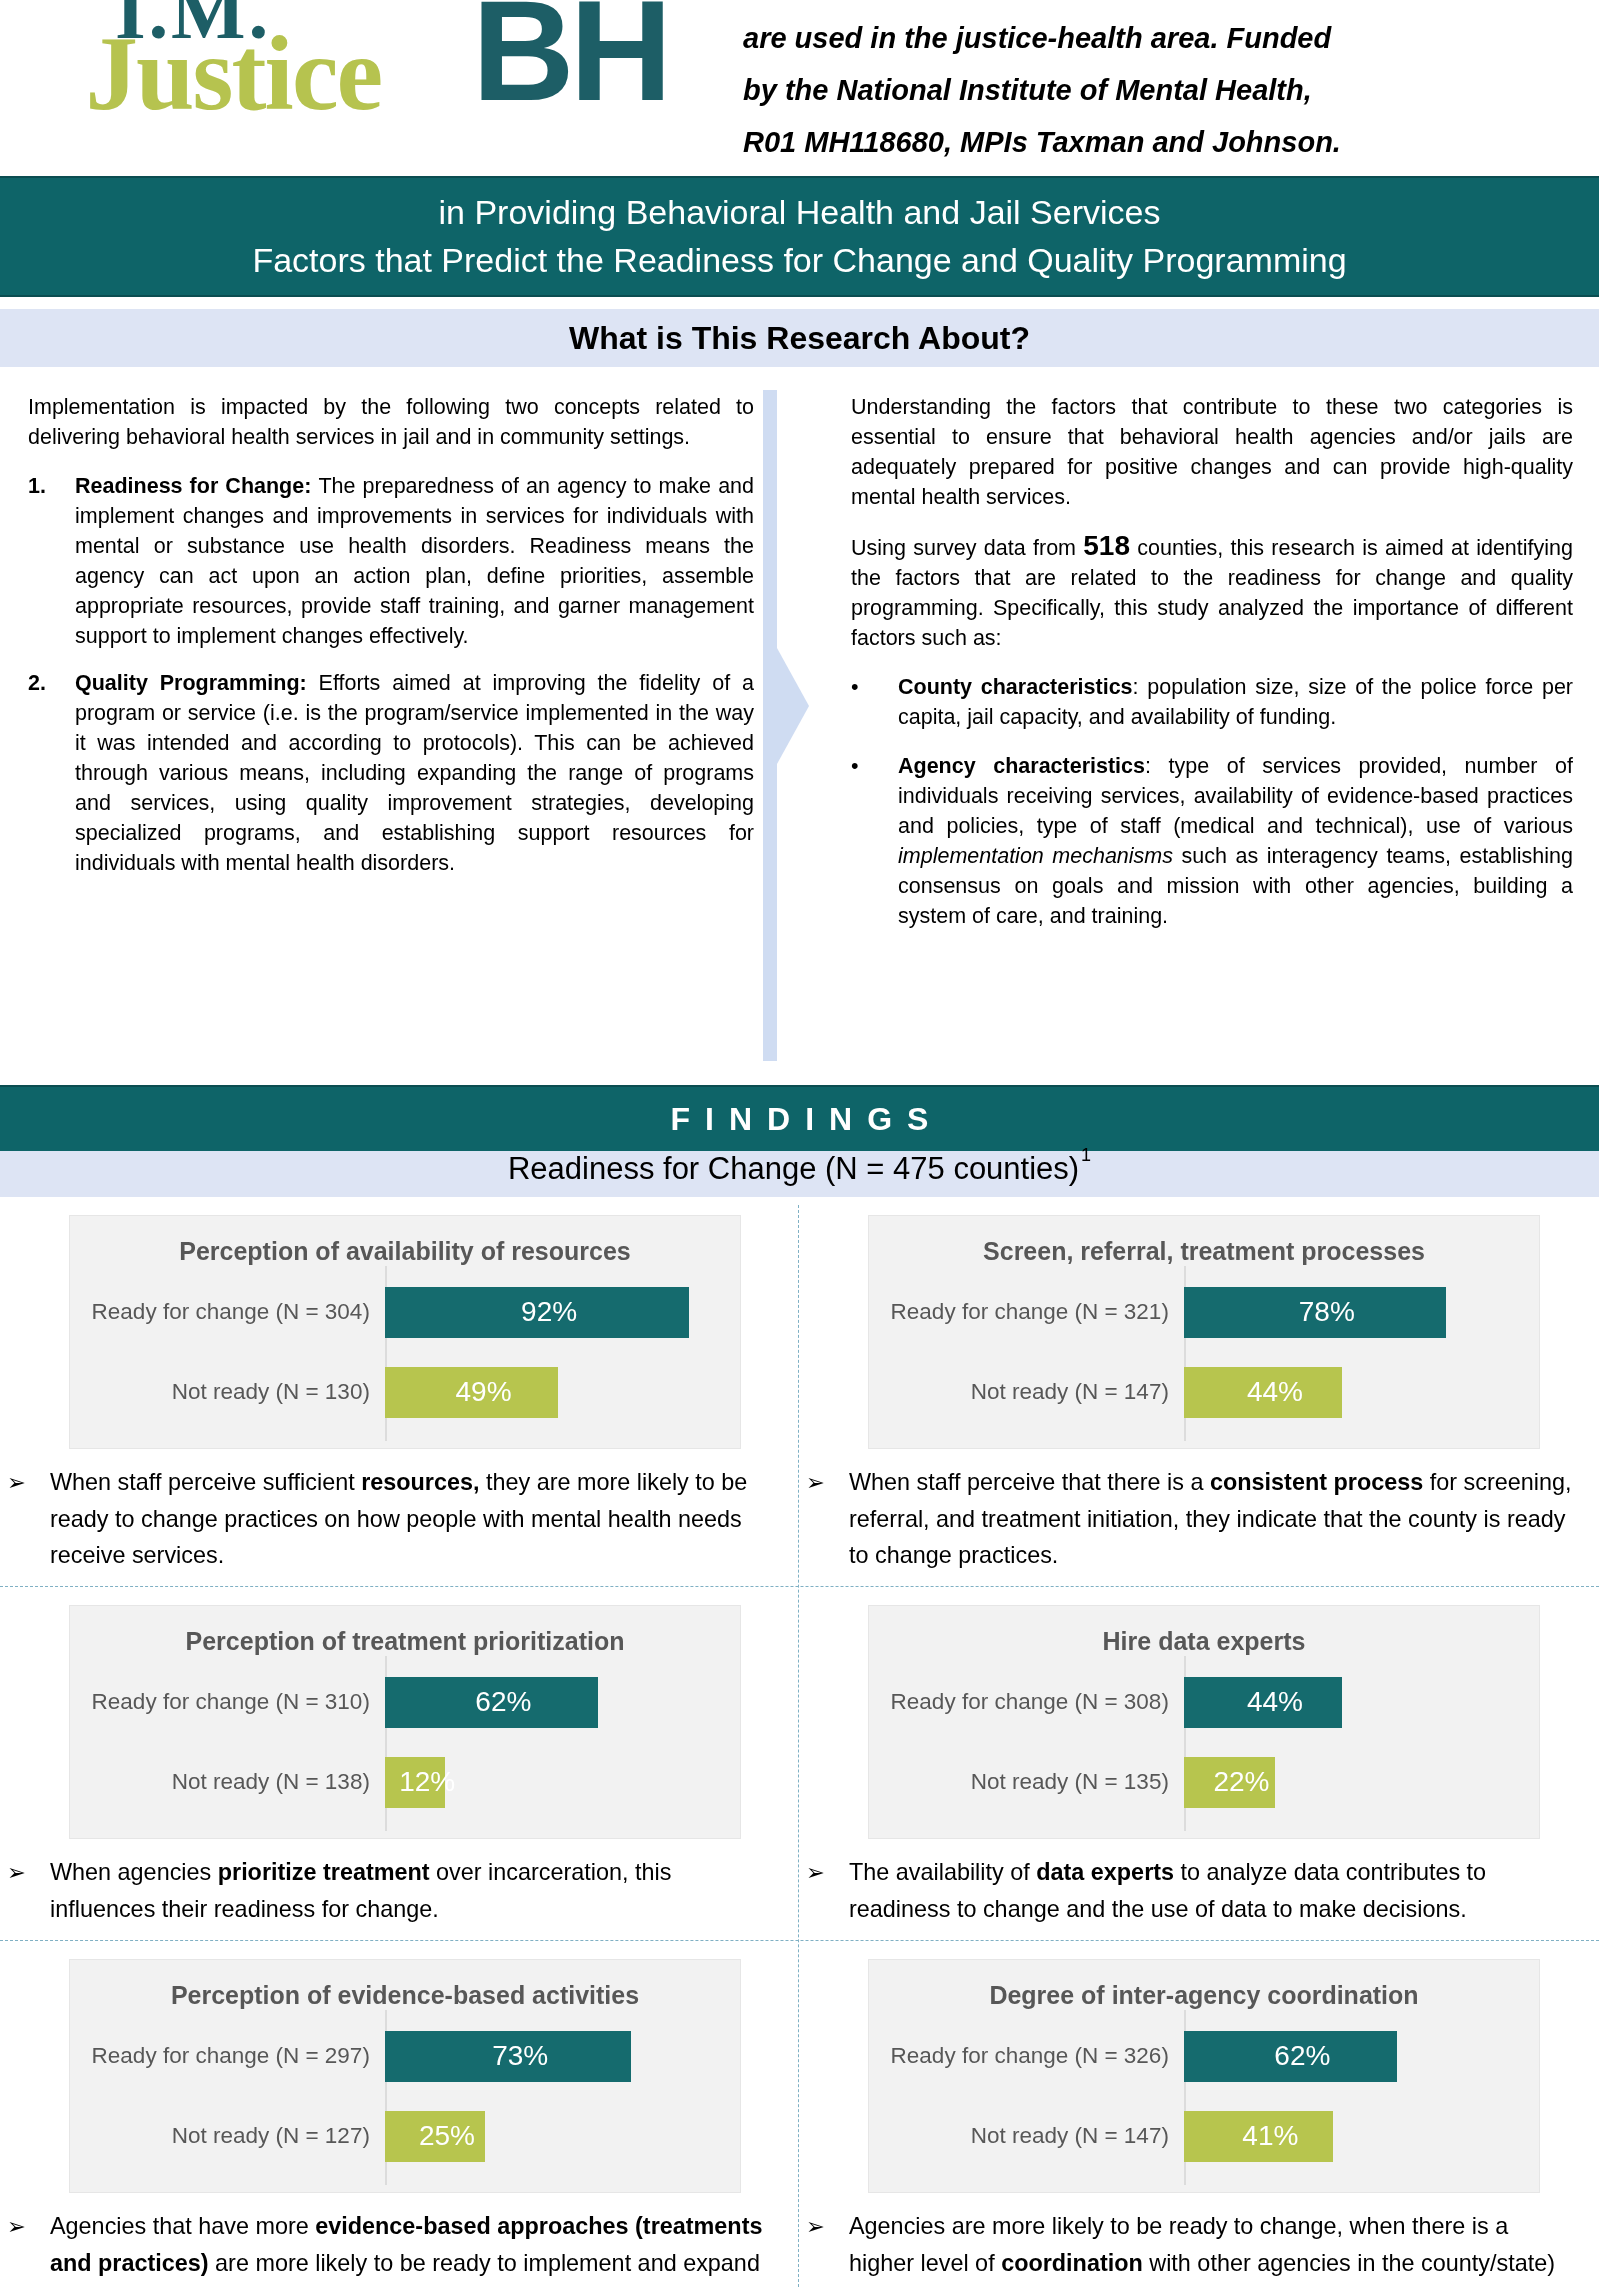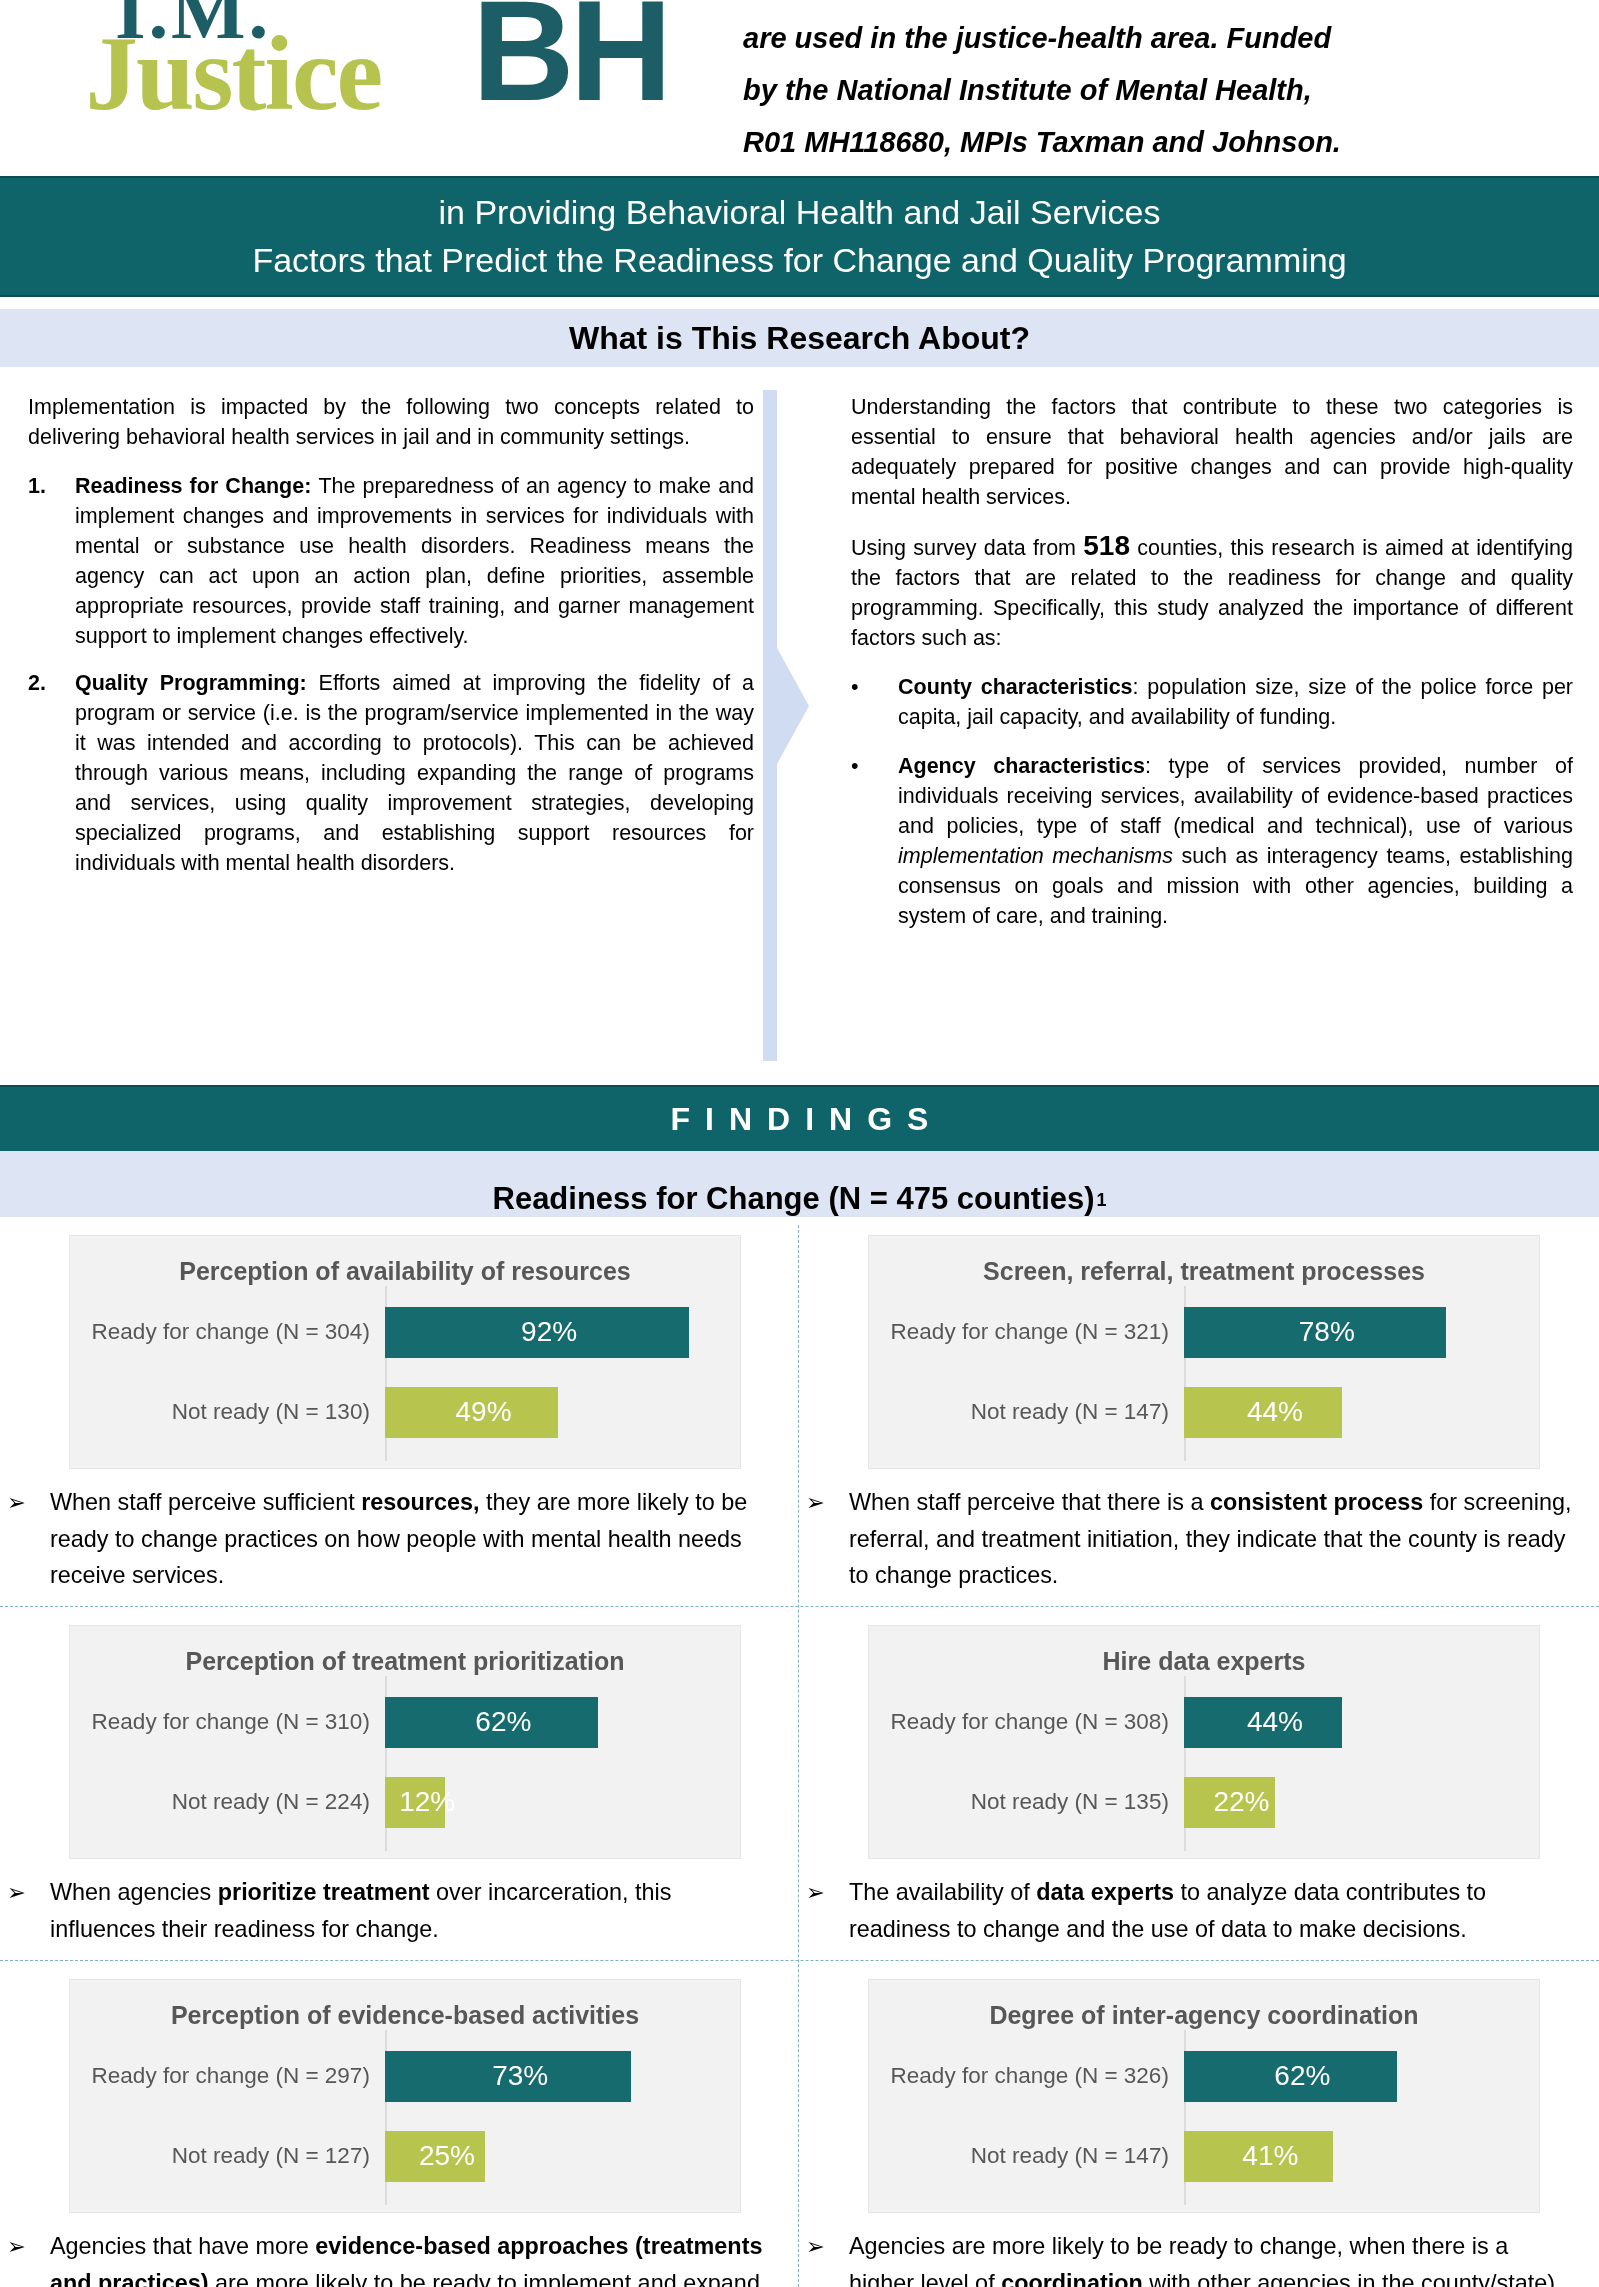--- a/index.html
+++ b/index.html
@@ -49,22 +49,22 @@
   .col-right p{margin:5.6px 0 19px;}
   .big-num{font-size:28px;font-weight:700;}
   .dot-list{margin:0;padding:0;list-style:none;}
   .dot-list li{display:flex;margin-bottom:19px;}
   .dot-list .dot{width:47px;flex:none;}
 
   
   .findings-banner{height:66px;box-sizing:border-box;background:var(--teal);color:#fff;
       display:flex;align-items:center;justify-content:center;font-size:32px;font-weight:700;
       letter-spacing:15px;text-indent:15px;border-top:2.8px solid var(--banner-border);}
-  .findings-subtitle{height:66px;background:var(--lavender);display:flex;align-items:flex-end;
-      justify-content:center;font-size:31px;font-weight:bold;}
+  .findings-subtitle{height:46px;background:var(--lavender);display:flex;align-items:flex-start;
+      justify-content:center;font-size:31px;}
   .findings-subtitle sup{font-size:18px;margin-left:1.9px;transform:translateY(-5.6px);}
   .findings-grid{position:relative;}
   .vline{position:absolute;left:798px;top:7.5px;bottom:0;border-left:1.9px dashed var(--dash);}
   .grid-row{display:flex;}
   .gcell{width:799px;flex:none;box-sizing:border-box;}
   .row-sep{border-top:1.9px dashed var(--dash);margin-top:13px;}
 
   .chart-box{height:234px;margin:18px 58px 0 69px;background:var(--box-bg);
       border:0.9px solid #e6e6e6;box-sizing:border-box;display:flex;flex-direction:column;}
   .chart-title{text-align:center;font-weight:700;font-size:25px;color:var(--title-gray);margin-top:20.6px;}
@@ -223,21 +223,21 @@
         <div class="axis"></div>
       <div class="bar-row">
                 <div class="bar-label">Ready for change (N = 310)</div>
                 <div class="bar-track">
                   <div class="bar teal" style="width: 62%;">
                     <span class="pct">62%</span>
                   </div>
                 </div>
               </div>
               <div class="bar-row">
-                <div class="bar-label">Not ready (N = 224)</div>
+                <div class="bar-label">Not ready (N = 138)</div>
                 <div class="bar-track">
                   <div class="bar lime" style="width: 12%;">
                     <span class="pct">12%</span>
                   </div>
                 </div>
               </div>
             </div>
     </div>
     <div class="note">
       <span class="note-arrow">➢</span><span class="note-text"><span>When agencies </span><span style="font-weight: 700;">prioritize treatment</span><span> over incarceration, this influences their readiness for change.</span></span>

